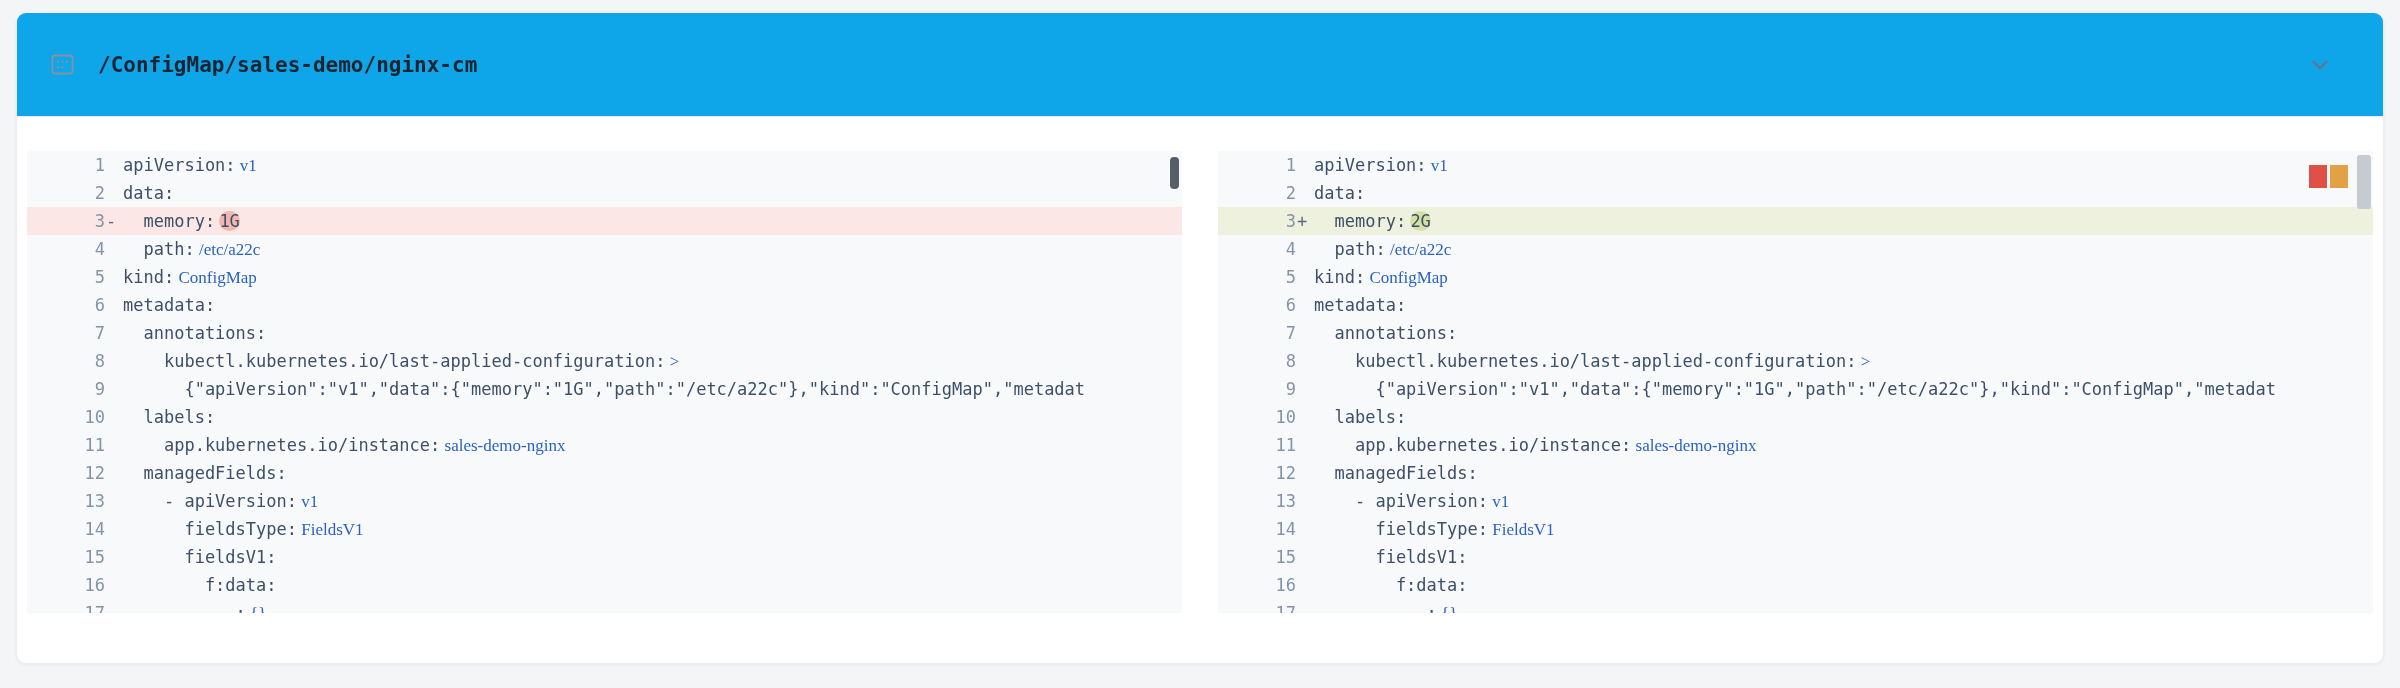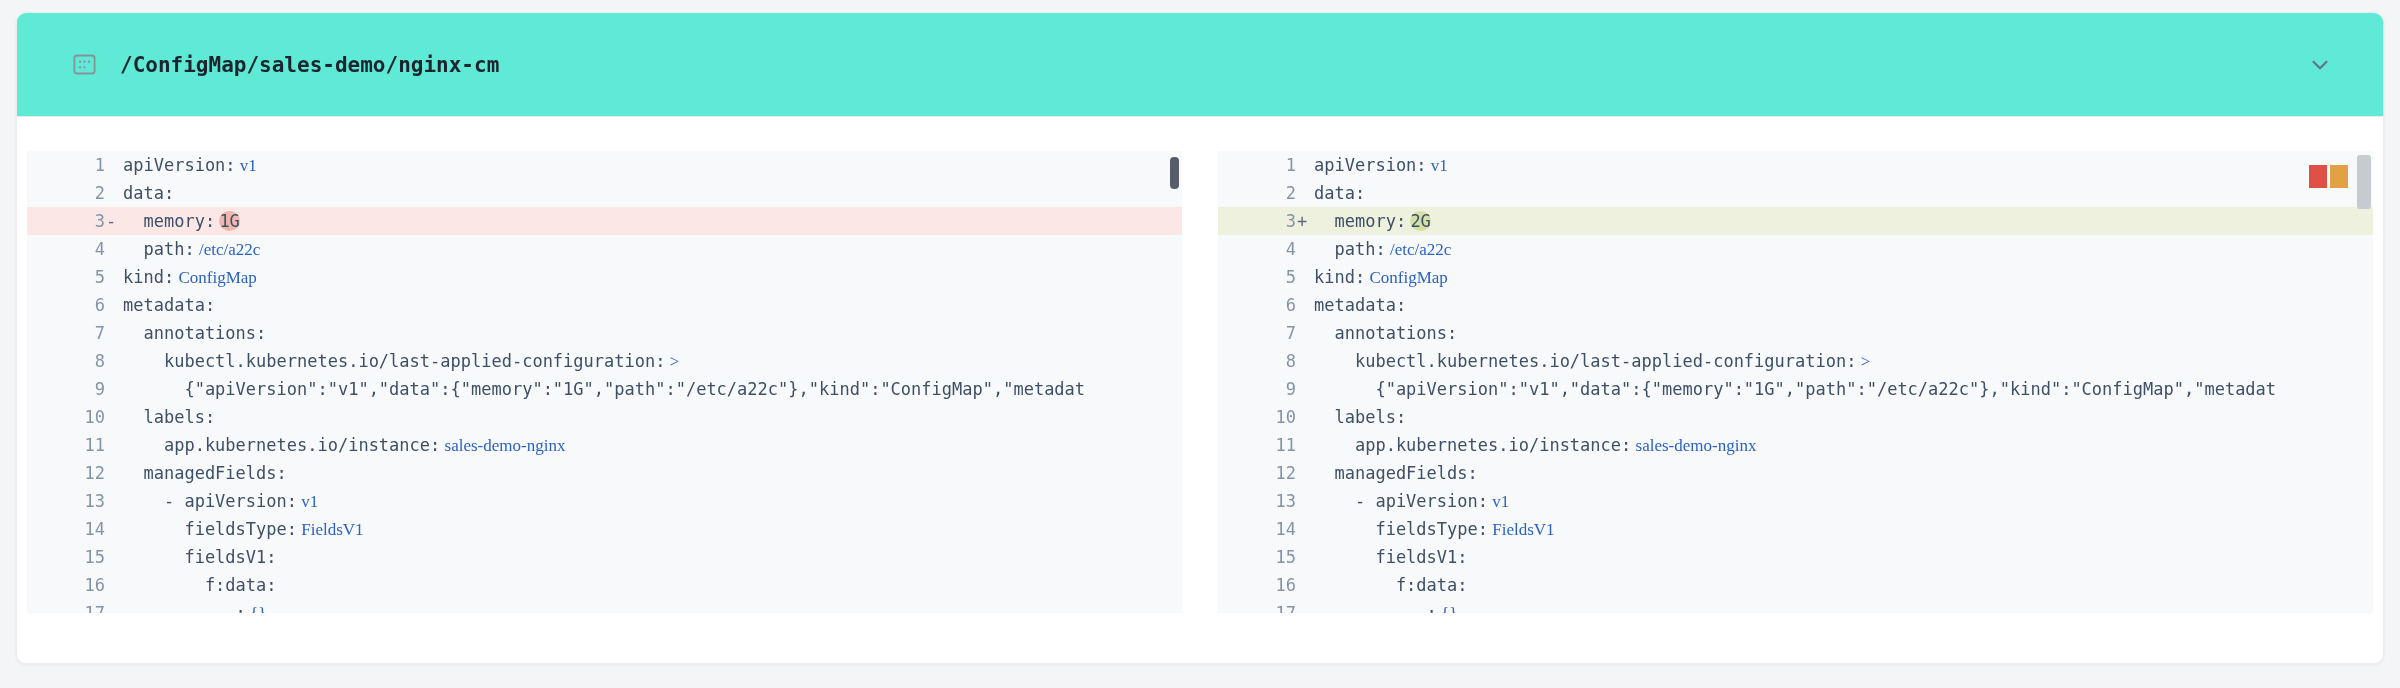--- a/index.html
+++ b/index.html
@@ -1,21 +1,21 @@
 <!DOCTYPE html>
 <html style="--pane-bg: #f8f9fb; --removed-row: #fbe8e6; --removed-word: #f2b8b0; --added-row: #edf1de; --added-word: #d5e0a4; --key-text: #3d5068; --value-text: #2a62c4; --line-number: #8494a8; --marker-red: #df5146; --marker-orange: #e2a144;"><head>
 <meta charset="utf-8">
 <style>
   *{box-sizing:border-box;}
   html,body{margin:0;padding:0;width:2400px;height:688px;background:#f4f5f7;
     font-family:"DejaVu Sans Mono","Liberation Mono",monospace;overflow:hidden;}
   .card{position:relative;margin:12px 16px 0;height:652px;background:#ffffff;
     border:1px solid #ebedf1;border-radius:10px;box-shadow:0 1px 3px rgba(16,24,40,.06);overflow:hidden;}
-  .card-header{height:104px;display:flex;align-items:center;padding:0 44px 0 54px;
-    border-bottom:1px solid #e8eaee;background:#5eead4;}
+  .card-header{height:104px;display:flex;align-items:center;padding:0 44px 0 32px;
+    border-bottom:1px solid #e8eaee;background:#0ea5e9;}
   .res-icon{display:flex;flex:none;}
   .title{margin-left:22px;font-size:21px;font-weight:600;color:#1c2430;white-space:pre;}
   .chevron{margin-left:auto;display:flex;flex:none;cursor:pointer;padding:6px;}
   .diff{display:flex;gap:36px;padding:34px 10px 0 10px;}
   .pane{position:relative;flex:1 1 0;height:462px;overflow:hidden;background:var(--pane-bg,#f8f9fb);}
   .rows{position:relative;}
   .row{display:flex;height:28px;line-height:28px;font-size:17px;white-space:pre;}
   .num{width:78px;flex:none;text-align:right;color:var(--line-number,#8494a8);}
   .sign{width:18px;flex:none;text-align:left;color:#5c6b82;padding-left:1px;}
   .code{flex:none;}

